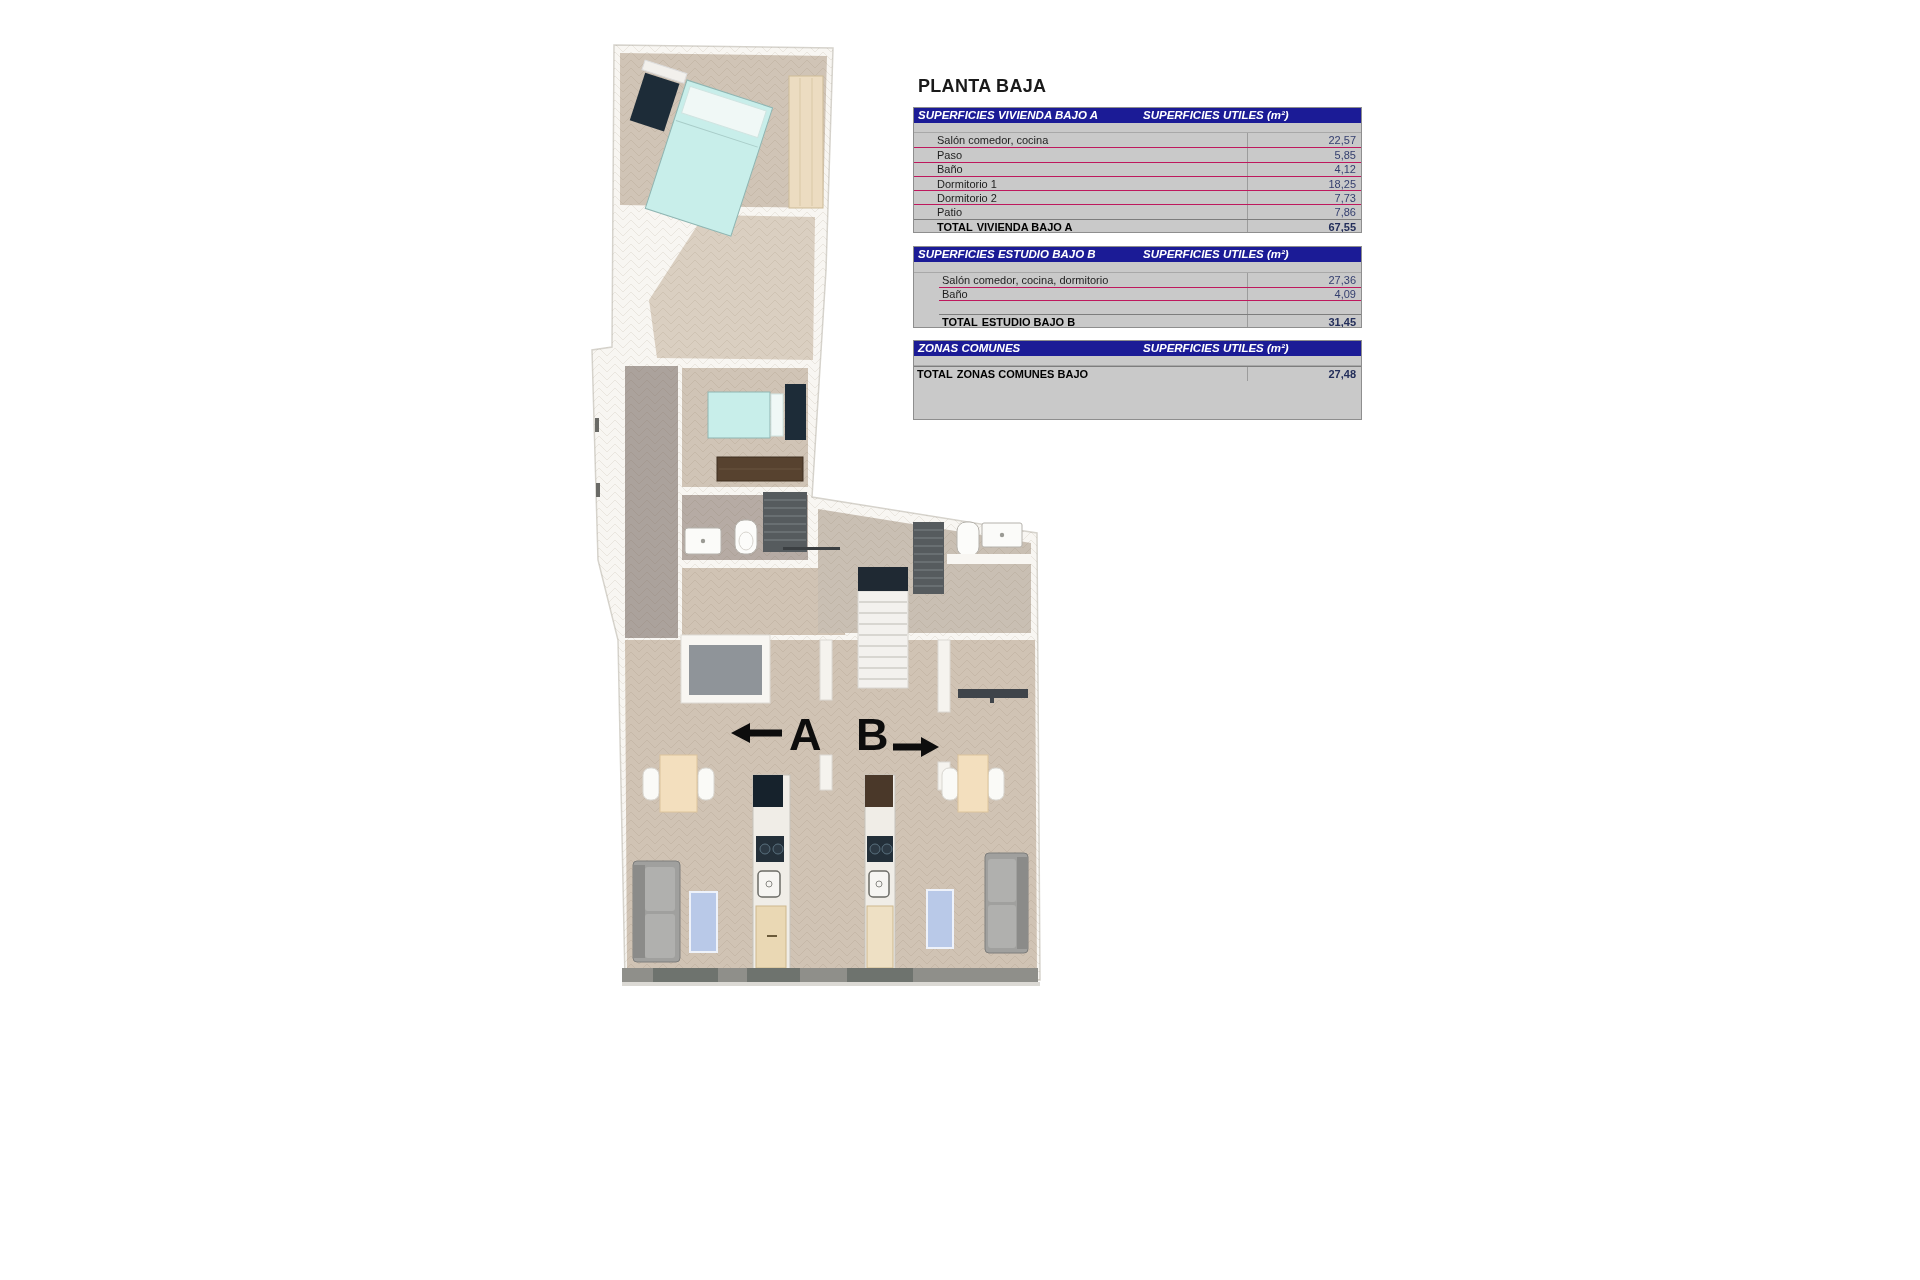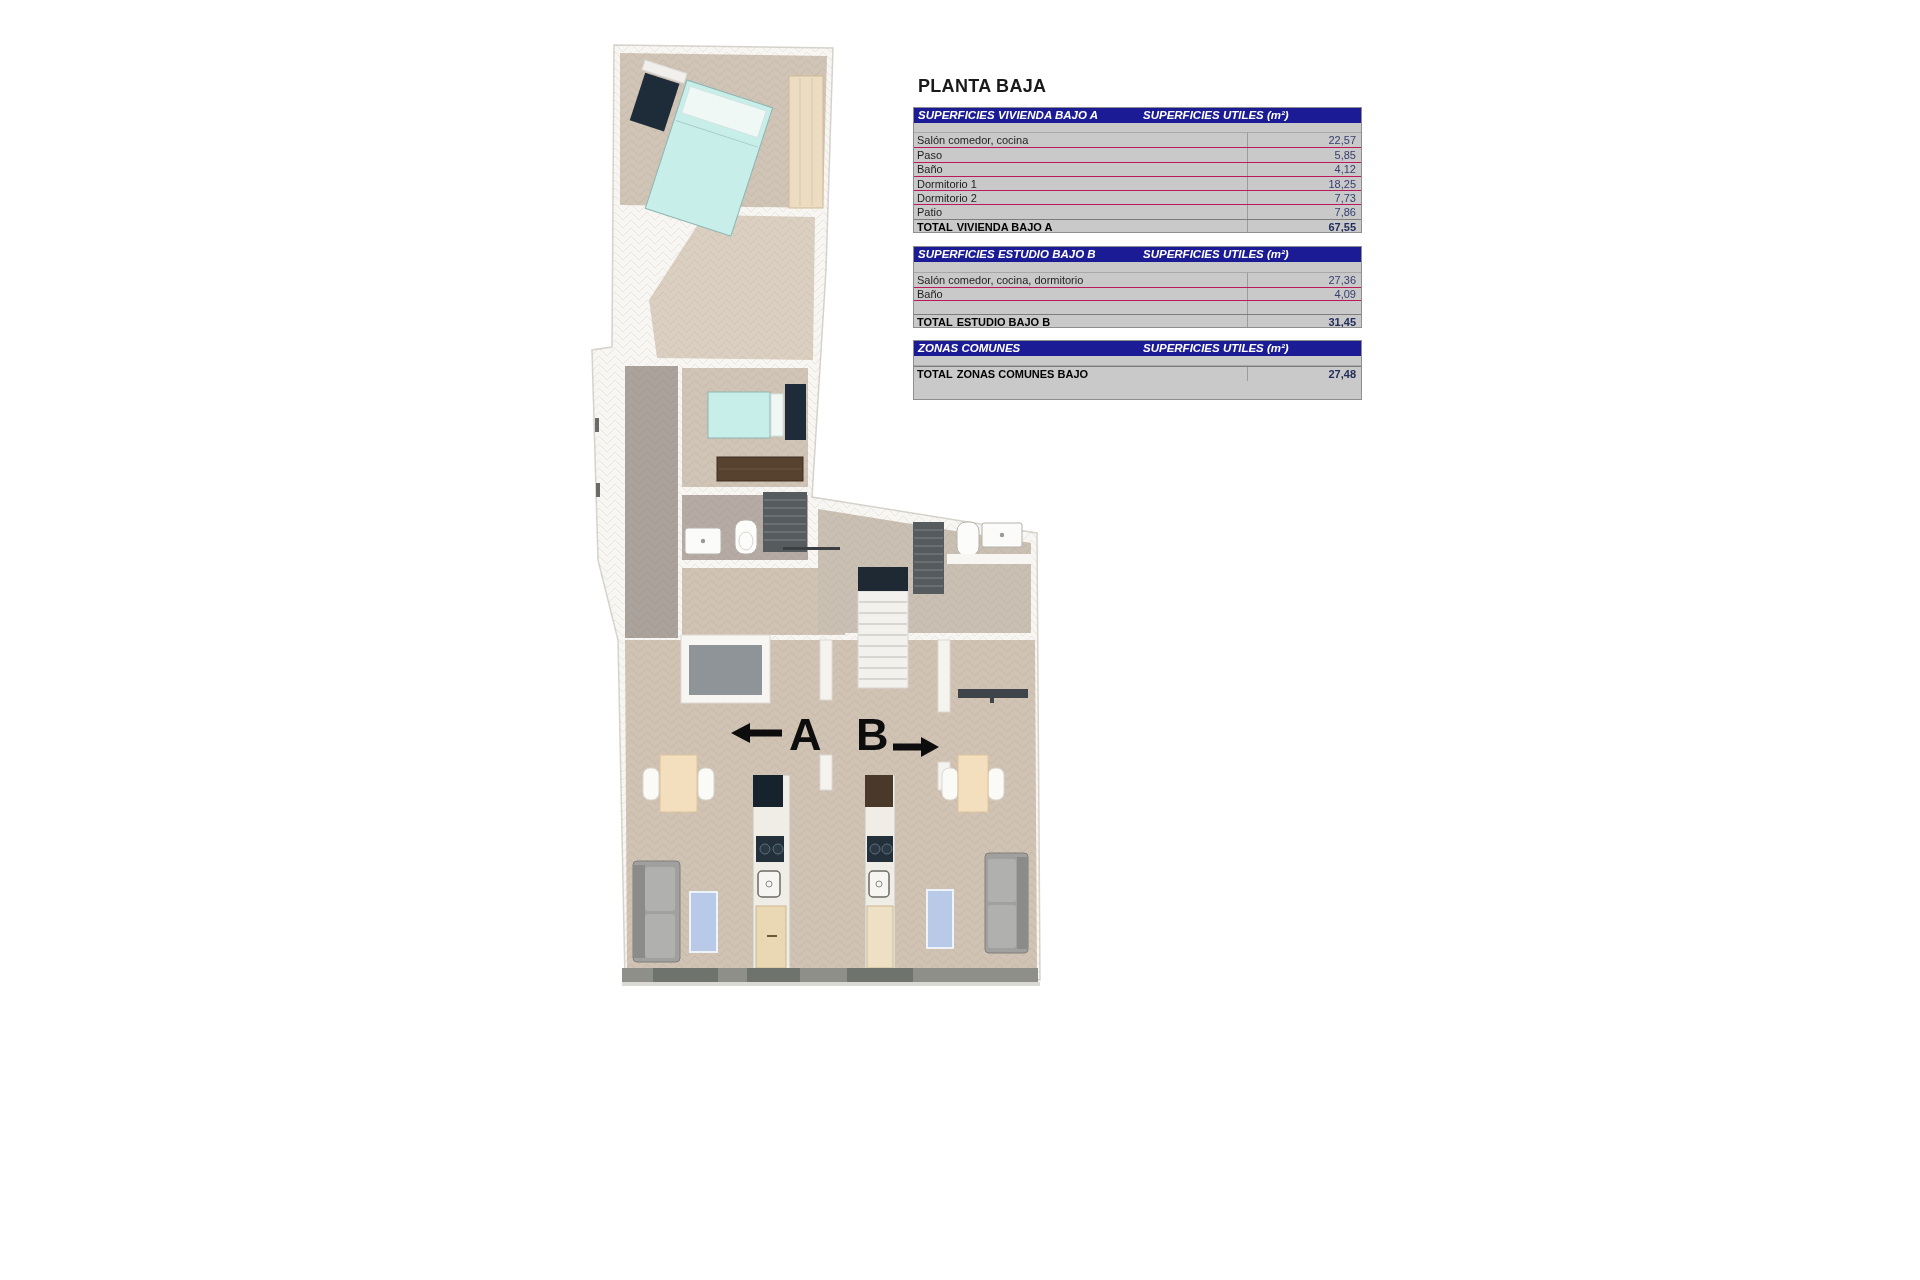--- a/index.html
+++ b/index.html
@@ -13,22 +13,22 @@
 
   .area-table { position:absolute; left:913px; width:449px; background:var(--table-bg,#c9c9c9); border:1px solid #8e8e8e; overflow:hidden; }
   .thead { position:relative; height:15px; background:var(--table-header-bg,#1b1b96); color:#fff; font-style:italic; font-weight:bold; font-size:11.5px; line-height:15px; }
   .ttitle { position:absolute; left:4px; top:0; white-space:nowrap; }
   .tunits { position:absolute; left:229px; top:0; white-space:nowrap; }
   .tspacer { height:10px; border-bottom:1px solid #a8a8a8; }
   .t2 .tspacer, .t3 .tspacer { height:11px; }
   .t3 .tspacer { height:10px; }
   .trow { display:flex; border-top:1px solid #be185d; align-items:center; }
   .trow:first-child { border-top:none; }
-  .t1 .trow { height:14.3px; }
-  .t2 .trow { height:13.5px; }
+  .t1 .trow { height:14.3px;padding-left:20px; }
+  .t2 .trow { height:13.5px;margin-left:25px; }
   .t3 .trow { height:13.2px; }
   .tlabel { flex:1; padding-left:3px; font-size:11px; color:#1d1d1d; white-space:nowrap; overflow:hidden; }
   .tvalue { width:114px; border-left:1px solid #9c9c9c; text-align:right; padding-right:5px; font-size:11px; color:var(--value-text,#333e6e); align-self:stretch; display:flex; align-items:center; justify-content:flex-end; }
   .area-table .ttotal { height:15px; border-top:1px solid #7d7d7d; font-weight:bold; }
   .ttotal .tlabel { color:#000; }
   .ttotal .tvalue { color:#232e5a; font-weight:bold; }
   .tot-prefix { border-bottom:2px dotted #6e86c8; }
   .tot-rest { margin-left:4px; }
 
   .banner { position:absolute; left:558px; top:1025px; width:744px; height:162px; background:var(--banner-bg,#4a3731); }
@@ -278,21 +278,21 @@
           <div class="tlabel"></div>
           <div class="tvalue"></div>
         </div>
       </div>
     <div class="trow ttotal">
       <div class="tlabel"><span class="tot-prefix">TOTAL</span><span class="tot-rest">ESTUDIO BAJO B</span></div>
       <div class="tvalue">31,45</div>
     </div>
   </div>
 
-  <div class="area-table t3" style="top:340px;height:60px">
+  <div class="area-table t3" style="top:340px;height:80px">
     <div class="thead">
       <span class="ttitle">ZONAS COMUNES</span>
       <span class="tunits">SUPERFICIES UTILES (m²)</span>
     </div>
     <div class="tspacer"></div>
     <div class="trow ttotal">
       <div class="tlabel"><span class="tot-prefix">TOTAL</span><span class="tot-rest">ZONAS COMUNES BAJO</span></div>
       <div class="tvalue">27,48</div>
     </div>
   </div>

